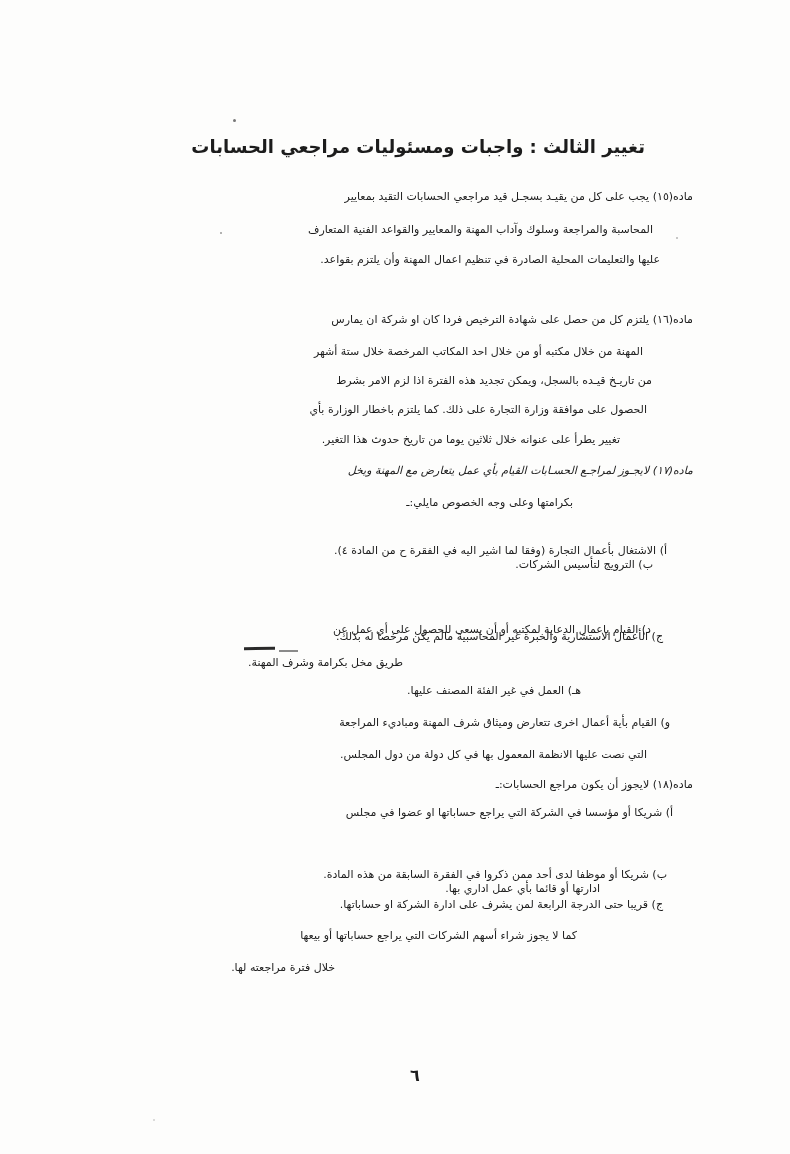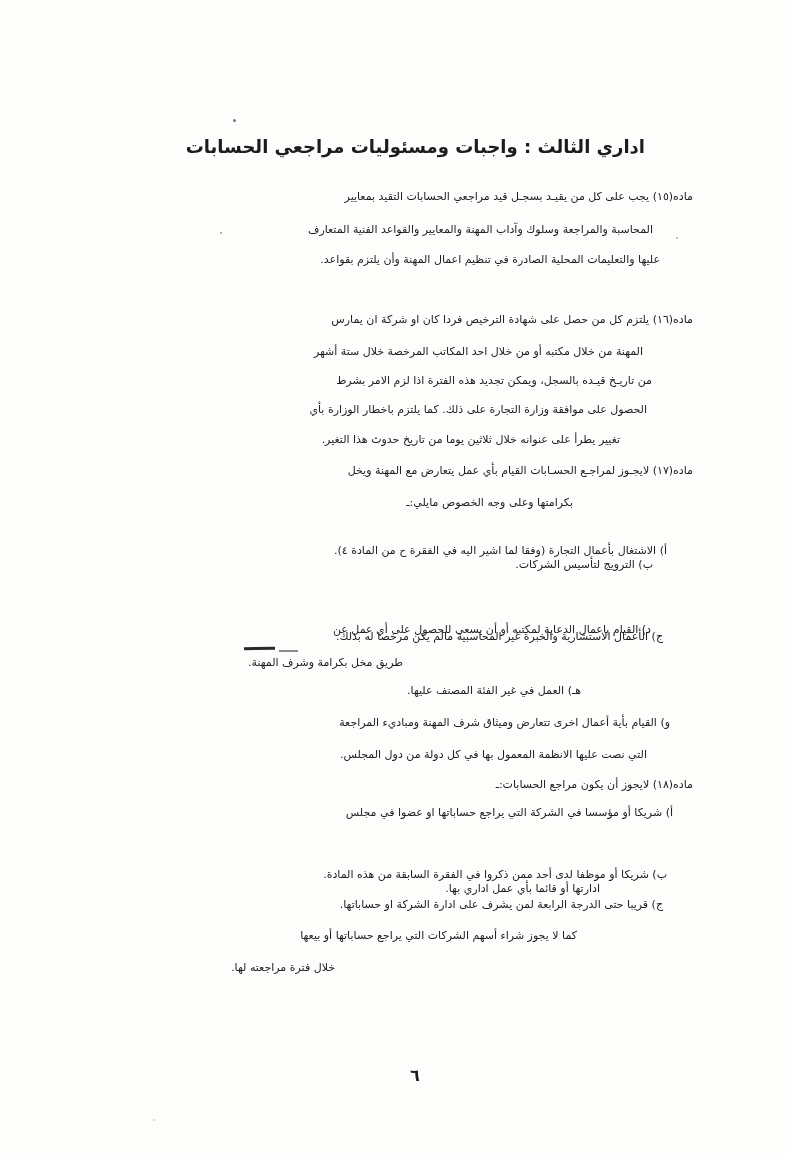--- a/index.html
+++ b/index.html
@@ -49,33 +49,33 @@
   .artifact{position:absolute;background:#2a2a2a;}
   .speck{position:absolute;border-radius:50%;}
 </style>
 </head>
 <body>
 
 <div class="page">
 
   <div class="content">
 
-    <div class="doc-title">اداري الثالث : واجبات ومسئوليات مراجعي الحسابات</div>
+    <div class="doc-title">تغيير الثالث : واجبات ومسئوليات مراجعي الحسابات</div>
 
     <div class="line" style="top:185px;right:0;">ماده(١٥) يجب على كل من يقيـد بسجـل قيد مراجعي الحسابات التقيد بمعايير</div>
     <div class="line" style="top:218px;right:40px;">المحاسبة والمراجعة وسلوك وآداب المهنة والمعايير والقواعد الفنية المتعارف</div>
     <div class="line" style="top:248px;right:33px;">عليها والتعليمات المحلية الصادرة في تنظيم اعمال المهنة وأن يلتزم بقواعد.</div>
 
     <div class="line" style="top:308px;right:0;">ماده(١٦) يلتزم كل من حصل على شهادة الترخيص فردا كان او شركة ان يمارس</div>
     <div class="line" style="top:340px;right:50px;">المهنة من خلال مكتبه أو من خلال احد المكاتب المرخصة خلال ستة أشهر</div>
     <div class="line" style="top:369px;right:41px;">من تاريـخ قيـده بالسجل، ويمكن تجديد هذه الفترة اذا لزم الامر بشرط</div>
     <div class="line" style="top:398px;right:46px;">الحصول على موافقة وزارة التجارة على ذلك. كما يلتزم باخطار الوزارة بأي</div>
     <div class="line" style="top:428px;right:73px;">تغيير يطرأ على عنوانه خلال ثلاثين يوما من تاريخ حدوث هذا التغير.</div>
 
-    <div class="line" style="top:459px;right:0;">ماده(١٧) لايجـوز لمراجـع الحسـابات القيام بأي عمل يتعارض مع المهنة ويخل</div>
+    <div class="line" style="top:459px;right:0;font-style:italic;">ماده(١٧) لايجـوز لمراجـع الحسـابات القيام بأي عمل يتعارض مع المهنة ويخل</div>
     <div class="line" style="top:491px;right:120px;">بكرامتها وعلى وجه الخصوص مايلي:ـ</div>
 
     <div class="line" style="top:539px;right:26px;">أ) الاشتغال بأعمال التجارة (وفقا لما اشير اليه في الفقرة ح من المادة ٤).</div>
     <div class="line" style="top:553px;right:40px;">ب) الترويج لتأسيس الشركات.</div>
     <div class="line" style="top:585px;right:30px;margin-top:40px;">ج) الأعمال الاستشارية والخبرة غير المحاسبية مالم يكن مرخصا له بذلك.</div>
     <div class="line" style="top:618px;right:42px;">د) القيام باعمال الدعاية لمكتبه أو أن يسعى للحصول على أي عمل عن</div>
     <div class="line" style="top:679px;right:112px;">هـ) العمل في غير الفئة المصنف عليها.</div>
     <div class="line" style="top:651px;right:290px;">طريق مخل بكرامة وشرف المهنة.</div>
     <div class="line" style="top:711px;right:23px;">و) القيام بأية أعمال اخرى تتعارض وميثاق شرف المهنة ومباديء المراجعة</div>
     <div class="line" style="top:743px;right:46px;">التي نصت عليها الانظمة المعمول بها في كل دولة من دول المجلس.</div>

